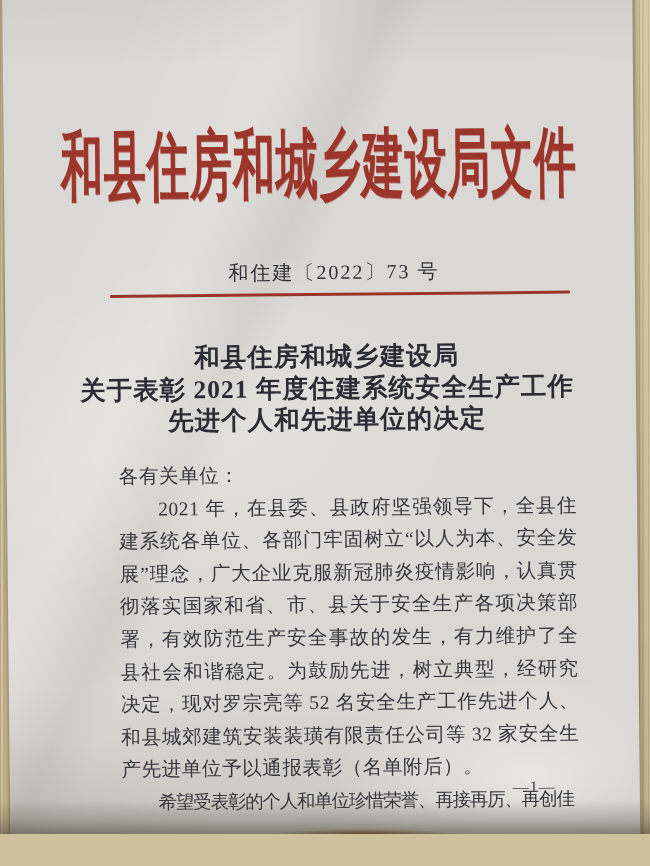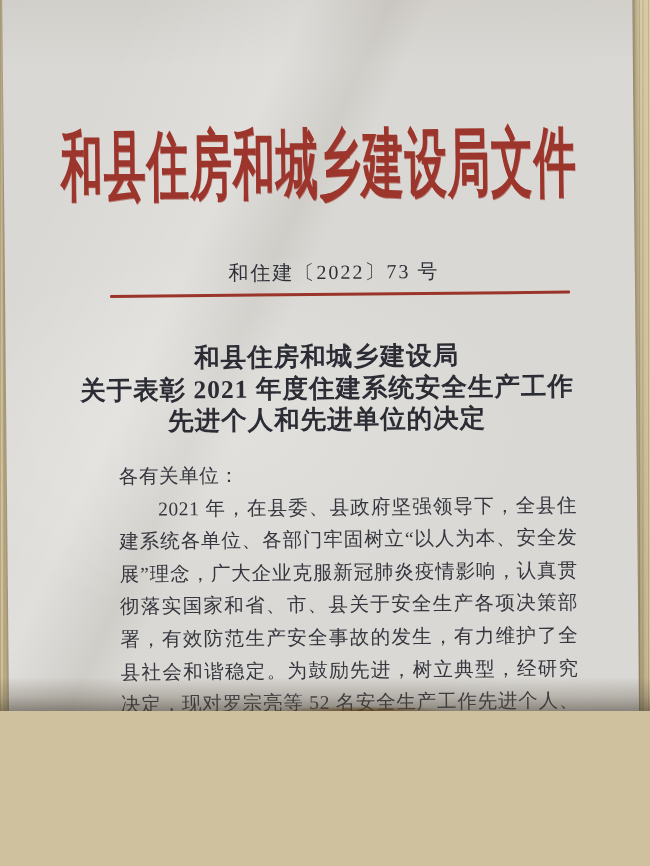--- a/index.html
+++ b/index.html
@@ -1,21 +1,21 @@
 <!DOCTYPE html>
 <html><head>
 <meta charset="utf-8">
 <style>
   html,body{margin:0;padding:0;}
   body{
     width:650px;height:866px;overflow:hidden;
     font-family:"Liberation Serif","DejaVu Serif",serif;
     background:#cfc19d;
   }
-  .scene{position:relative;width:650px;height:711px;overflow:hidden;}
+  .scene{position:relative;width:650px;height:834px;overflow:hidden;}
 
   
   .desk{
     position:absolute;inset:0;
     background-color:#cfc19d;
     background-image:
       repeating-linear-gradient(90deg,
         rgba(146,124,82,0.30) 0px, rgba(146,124,82,0.30) 1px,
         rgba(226,214,180,0.35) 1px, rgba(226,214,180,0.35) 3px,
         rgba(176,156,112,0.28) 3px, rgba(176,156,112,0.28) 5px,

